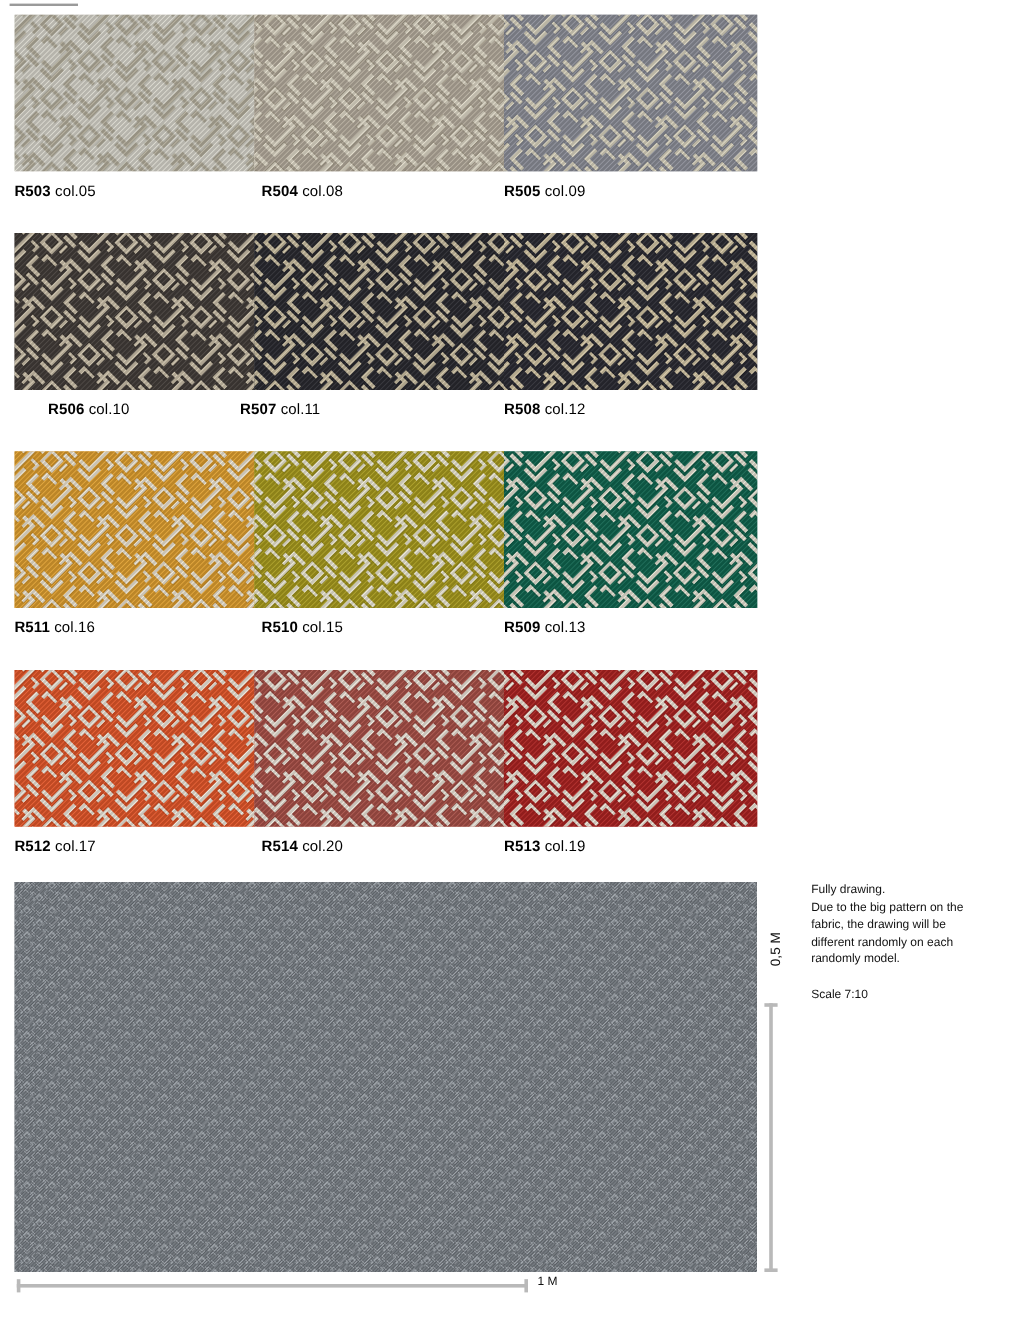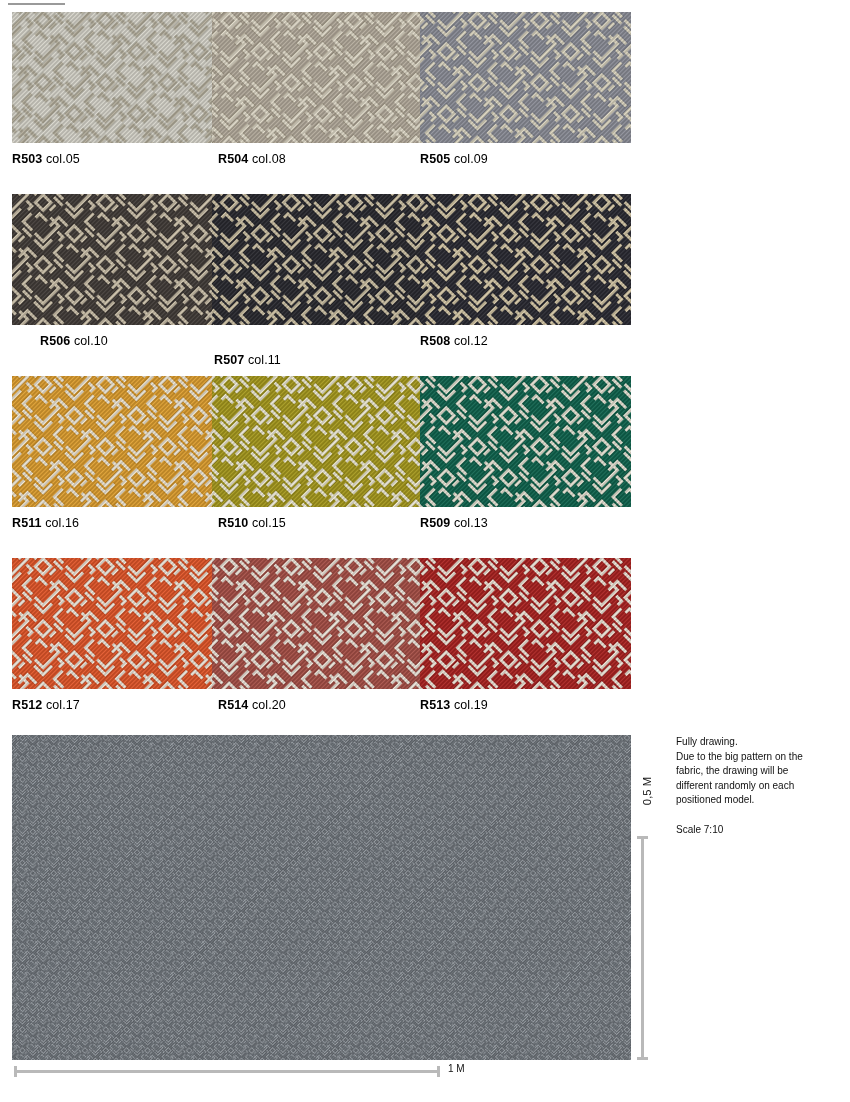--- a/index.html
+++ b/index.html
@@ -186,21 +186,21 @@
   </defs>
   <rect width="291" height="131" fill="#2b2b33"></rect>
   <rect width="291" height="131" fill="url(#fab5_m)"></rect>
   <rect width="291" height="131" fill="url(#fab5_t)"></rect>
 </svg>
             </div>
           </div>
         </div>
         <div class="labels" style="top: 139px;">
           <div class="lab" style="left: 0px; margin-left: 28px;"><b>R506</b> <span>col.10</span></div>
-          <div class="lab" style="left: 202px; margin-top: 19px;"><b>R507</b> <span>col.11</span></div>
+          <div class="lab" style="left: 188px;"><b>R507</b> <span>col.11</span></div>
           <div class="lab" style="left: 408px;"><b>R508</b> <span>col.12</span></div>
         </div>
       </div>
       <div class="row" style="top: 376px; height: 160px;">
         <div class="strip">
           <div class="cell" style="width: 200px; height: 131px;">
             <div style="position:absolute;left:0px;top:0;width:280px;height:131px;">
 <svg width="280" height="131" viewBox="0 0 280 131" xmlns="http://www.w3.org/2000/svg" shape-rendering="crispEdges">
   <defs>
     <pattern id="fab6_m" width="44" height="44" patternUnits="userSpaceOnUse" patternTransform="rotate(45 0 0)">
@@ -361,21 +361,21 @@
   <rect width="619" height="325" fill="url(#fab12_m)"></rect>
   <rect width="619" height="325" fill="url(#fab12_t)"></rect>
 </svg>
     </div>
 
   <div class="notes">
     <p>Fully drawing.</p>
     <p>Due to the big pattern on the</p>
     <p>fabric, the drawing will be</p>
     <p>different randomly on each</p>
-    <p>positioned model.</p>
+    <p>randomly model.</p>
     <div class="gap"></div>
     <p>Scale 7:10</p>
   </div>
 
   <div class="vcap t"></div>
   <div class="vbar"></div>
   <div class="vcap b"></div>
   <div class="vlabel">0,5 M</div>
 
   <div class="hcap l"></div>

